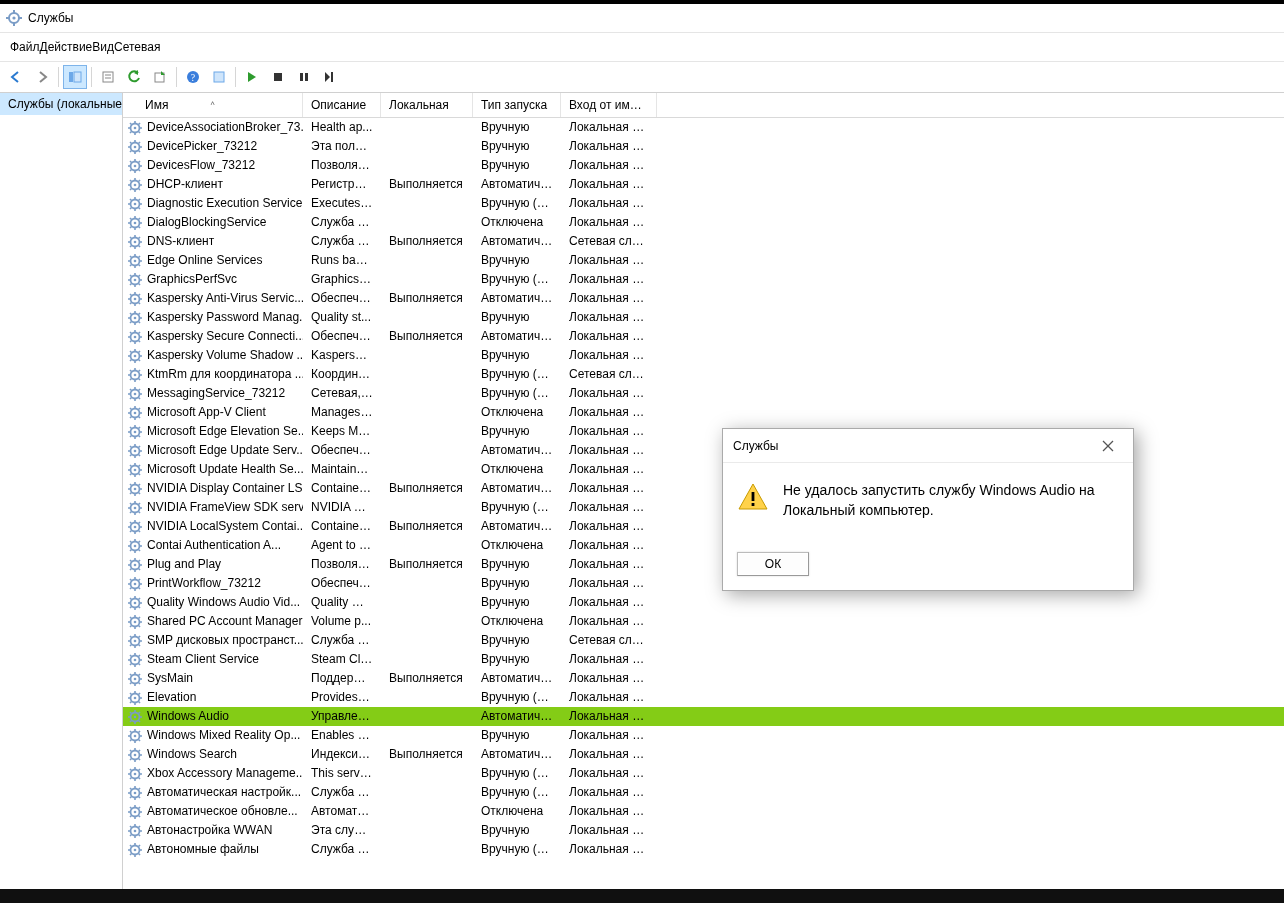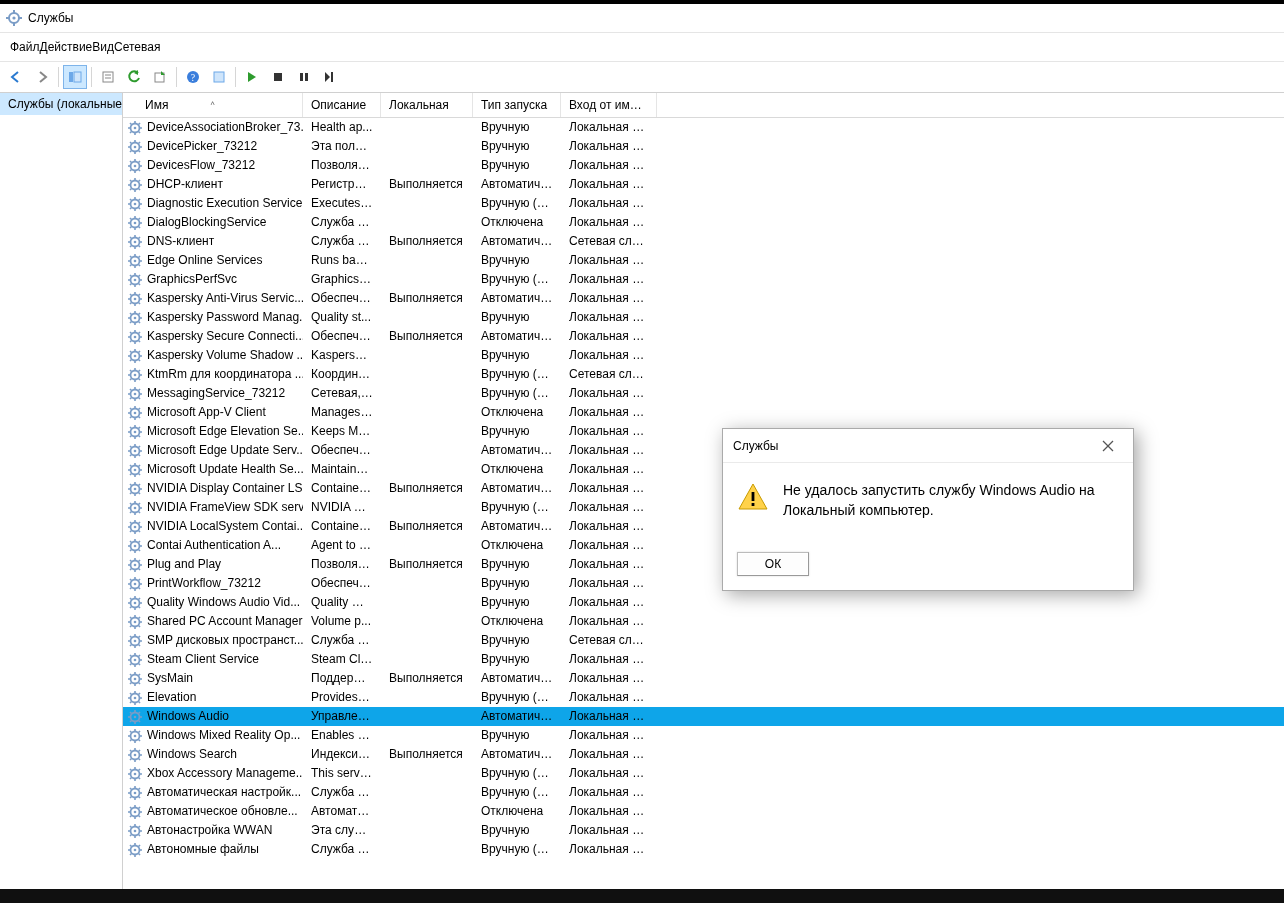--- a/index.html
+++ b/index.html
@@ -19,21 +19,21 @@
   .list-header{display:flex;border-bottom:1px solid #d9d9d9;background:#fff;height:24px;align-items:center;position:relative}
   .col{border-right:1px solid #e5e5e5;padding:0 8px;height:24px;line-height:24px;white-space:nowrap;overflow:hidden;text-overflow:ellipsis;box-sizing:border-box}
   .c-name{width:180px;padding-left:22px;position:relative}
   .c-name .sort{position:absolute;top:-1px;left:50%;transform:translateX(-50%);font-size:8px;color:#666}
   .c-desc{width:78px}
   .c-state{width:92px}
   .c-start{width:88px}
   .c-logon{width:96px}
   .list-rows{flex:1;overflow-y:hidden;overflow-x:hidden}
   .row{display:flex;height:19px;align-items:center;cursor:default}
-  .row.selected{background:#0ea5e9}
+  .row.selected{background:#84cc16}
   .cell{padding:0 8px;white-space:nowrap;overflow:hidden;text-overflow:ellipsis;box-sizing:border-box;height:19px;line-height:19px}
   .cell.name{width:180px;display:flex;align-items:center;gap:4px;padding-left:4px}
   .cell.desc{width:78px}
   .cell.state{width:92px}
   .cell.start{width:88px}
   .cell.logon{width:96px}
   .svc-icon{flex:0 0 16px}
   .tabs{height:22px;display:flex;align-items:flex-start;border-top:1px solid #d0d0d0;background:#fff;padding-left:2px;position:relative}
   .tabs .hscroll{width:122px;height:18px;border:1px solid #cfcfcf;margin-right:6px;position:relative;background:#f0f0f0;display:flex;align-items:center;justify-content:space-between}
   .hscroll .arr{width:17px;height:16px;display:flex;align-items:center;justify-content:center;font-size:9px;color:#555;background:#f0f0f0}

